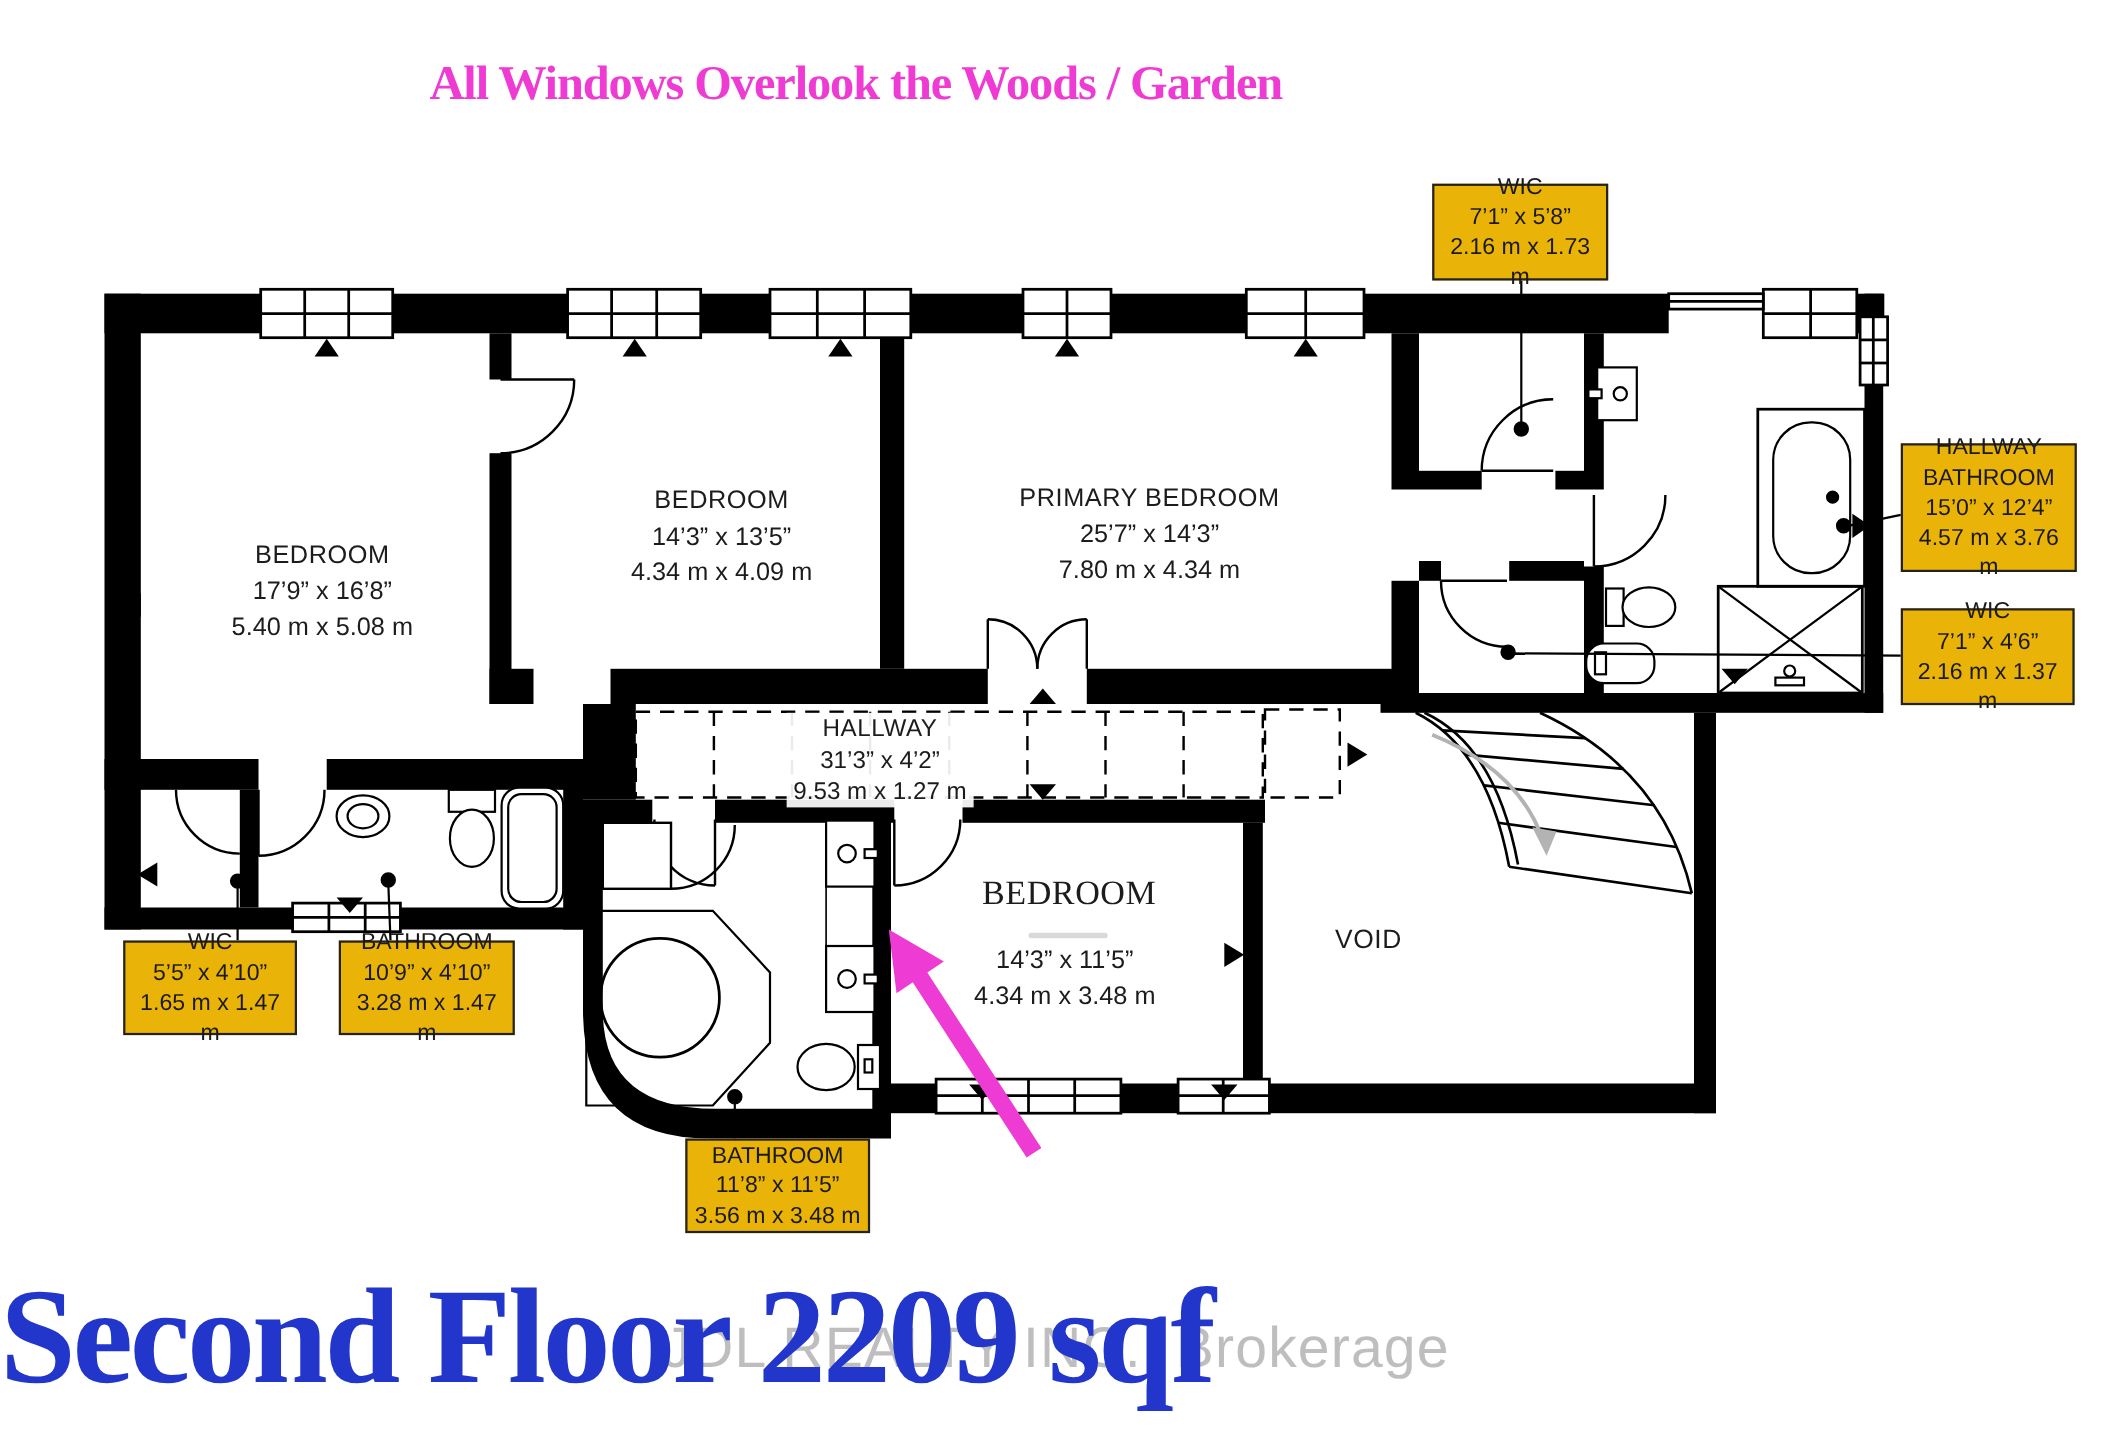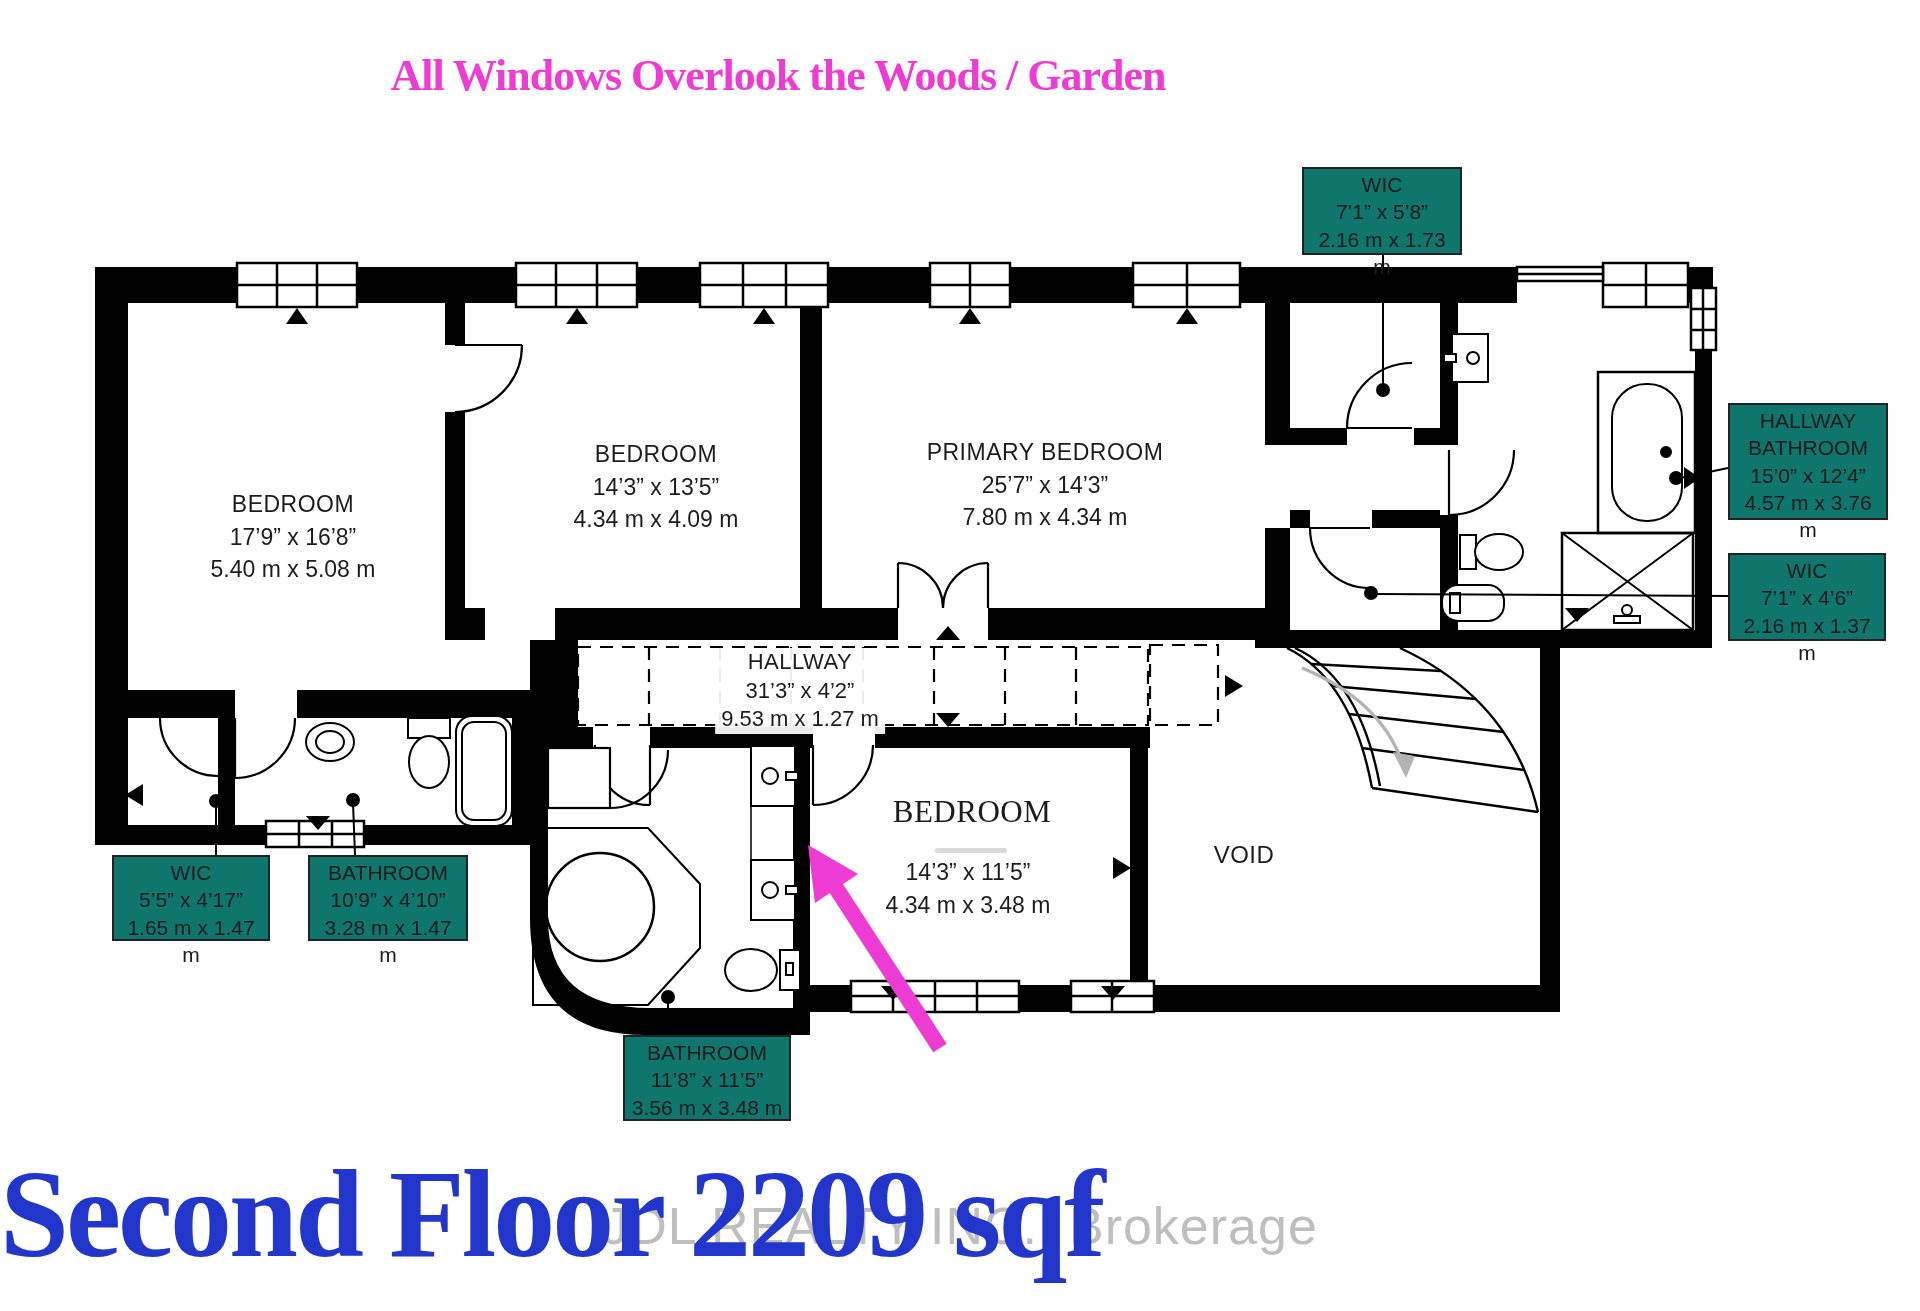--- a/index.html
+++ b/index.html
@@ -14,22 +14,22 @@
      color:#2236cc;white-space:nowrap;line-height:1.05;}
   .watermark{position:absolute;left:0;top:1196px;width:1920px;text-align:center;
      font-size:52px;color:rgba(125,125,125,0.5);letter-spacing:1px;
      text-shadow:0 1px 2px rgba(255,255,255,0.85);white-space:nowrap;}
   .room-label{position:absolute;transform:translateX(-50%);text-align:center;
      font-size:23px;line-height:1.42;color:#1c1c1c;}
   .room-label .nm{letter-spacing:0.5px;}
   .room-serif{font-family:"Liberation Serif",serif;font-size:31px;letter-spacing:1px;}
   .hall-label{background:rgba(255,255,255,0.92);padding:0 6px;font-size:22px;line-height:1.3;}
   .void-label{font-size:24px;letter-spacing:1px;}
-  .callout{position:absolute;box-sizing:border-box;background:#0f766e;border:2px solid #222;
-     display:flex;flex-direction:column;text-align:center;
+  .callout{position:absolute;box-sizing:border-box;background:#eab308;border:2px solid #222;
+     display:flex;flex-direction:column;justify-content:center;text-align:center;
      font-size:21px;line-height:1.3;padding:2px 4px;}
   .annotation{position:absolute;left:845px;top:1036px;width:510px;text-align:center;
      font-family:"Liberation Serif",serif;font-weight:bold;font-size:37px;line-height:1.42;
      color:#ee3bd3;}
   .artifact{position:absolute;left:935px;top:848px;width:72px;height:5px;
      background:#d9d9d9;border-radius:3px;}
 </style>
 </head>
 <body>
 
@@ -368,21 +368,21 @@
 </div>
 
 <div class="callout" style="left:1728px;top:553px;width:158px;height:88px;">
   <div>WIC</div>
   <div>7’1” x 4’6”</div>
   <div>2.16 m x 1.37 m</div>
 </div>
 
 <div class="callout" style="left:112px;top:855px;width:158px;height:86px;">
   <div>WIC</div>
-  <div>5’5” x 4’17”</div>
+  <div>5’5” x 4’10”</div>
   <div>1.65 m x 1.47 m</div>
 </div>
 
 <div class="callout" style="left:308px;top:855px;width:160px;height:86px;">
   <div>BATHROOM</div>
   <div>10’9” x 4’10”</div>
   <div>3.28 m x 1.47 m</div>
 </div>
 
 <div class="callout" style="left:623px;top:1035px;width:168px;height:86px;">

